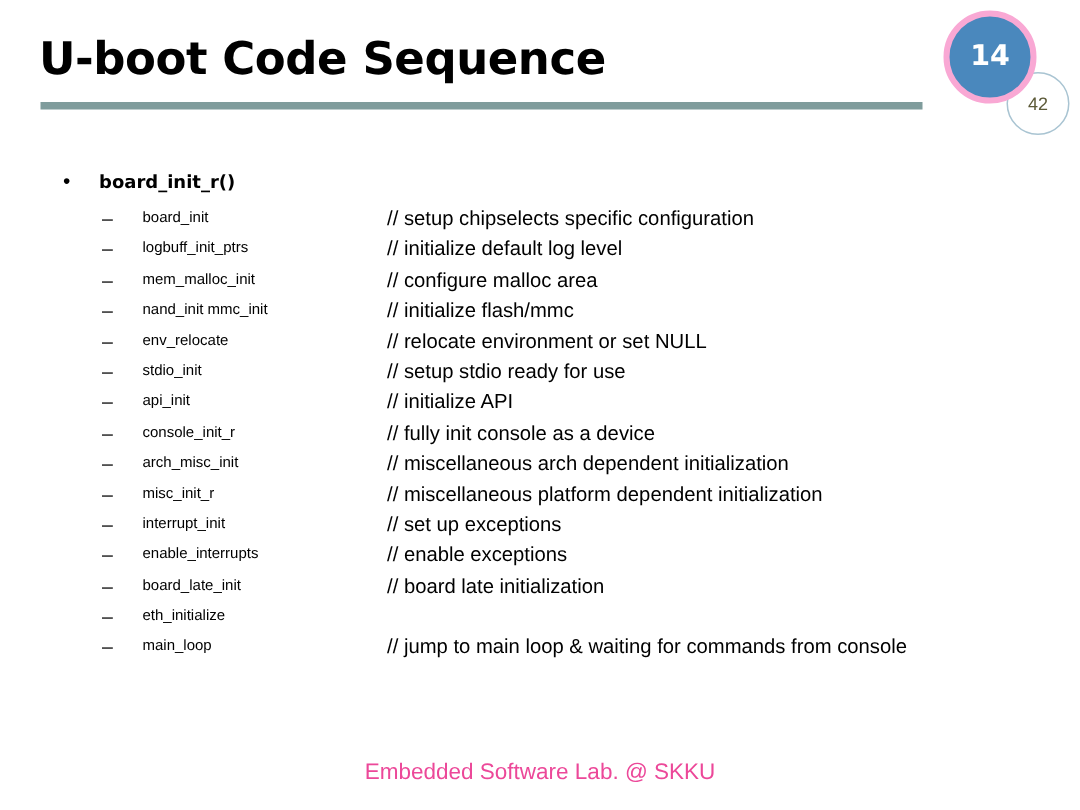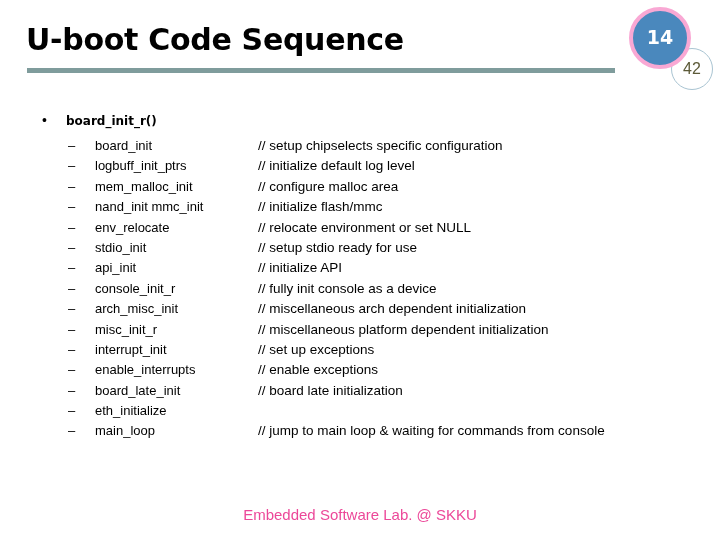--- a/index.html
+++ b/index.html
@@ -81,21 +81,21 @@
     border: 1.5px solid #a9c4d2;
     box-sizing: border-box;
     display: flex;
     align-items: center;
     justify-content: center;
     z-index: 1;
   }
   #badge-secondary-label {
     color: #5c5a38;
     font-family: "Liberation Sans", sans-serif;
-    font-size: 16px;
+    font-size: 12px;
     line-height: 1;
   }
 
   
   #content {
     position: absolute;
     left: 0;
     top: 0;
     width: 720px;
   }
@@ -142,21 +142,21 @@
     top: 0;
     font-family: "Liberation Sans", sans-serif;
     font-size: 13px;
     color: #000000;
   }
   .sub-name {
     position: absolute;
     left: 95px;
     top: 0;
     font-family: "Liberation Sans", sans-serif;
-    font-size: 13px;
+    font-size: 10px;
     color: #000000;
   }
   .sub-comment {
     position: absolute;
     left: 258px;
     top: 0;
     font-family: "Liberation Sans", sans-serif;
     font-size: 13.5px;
     color: #000000;
   }

